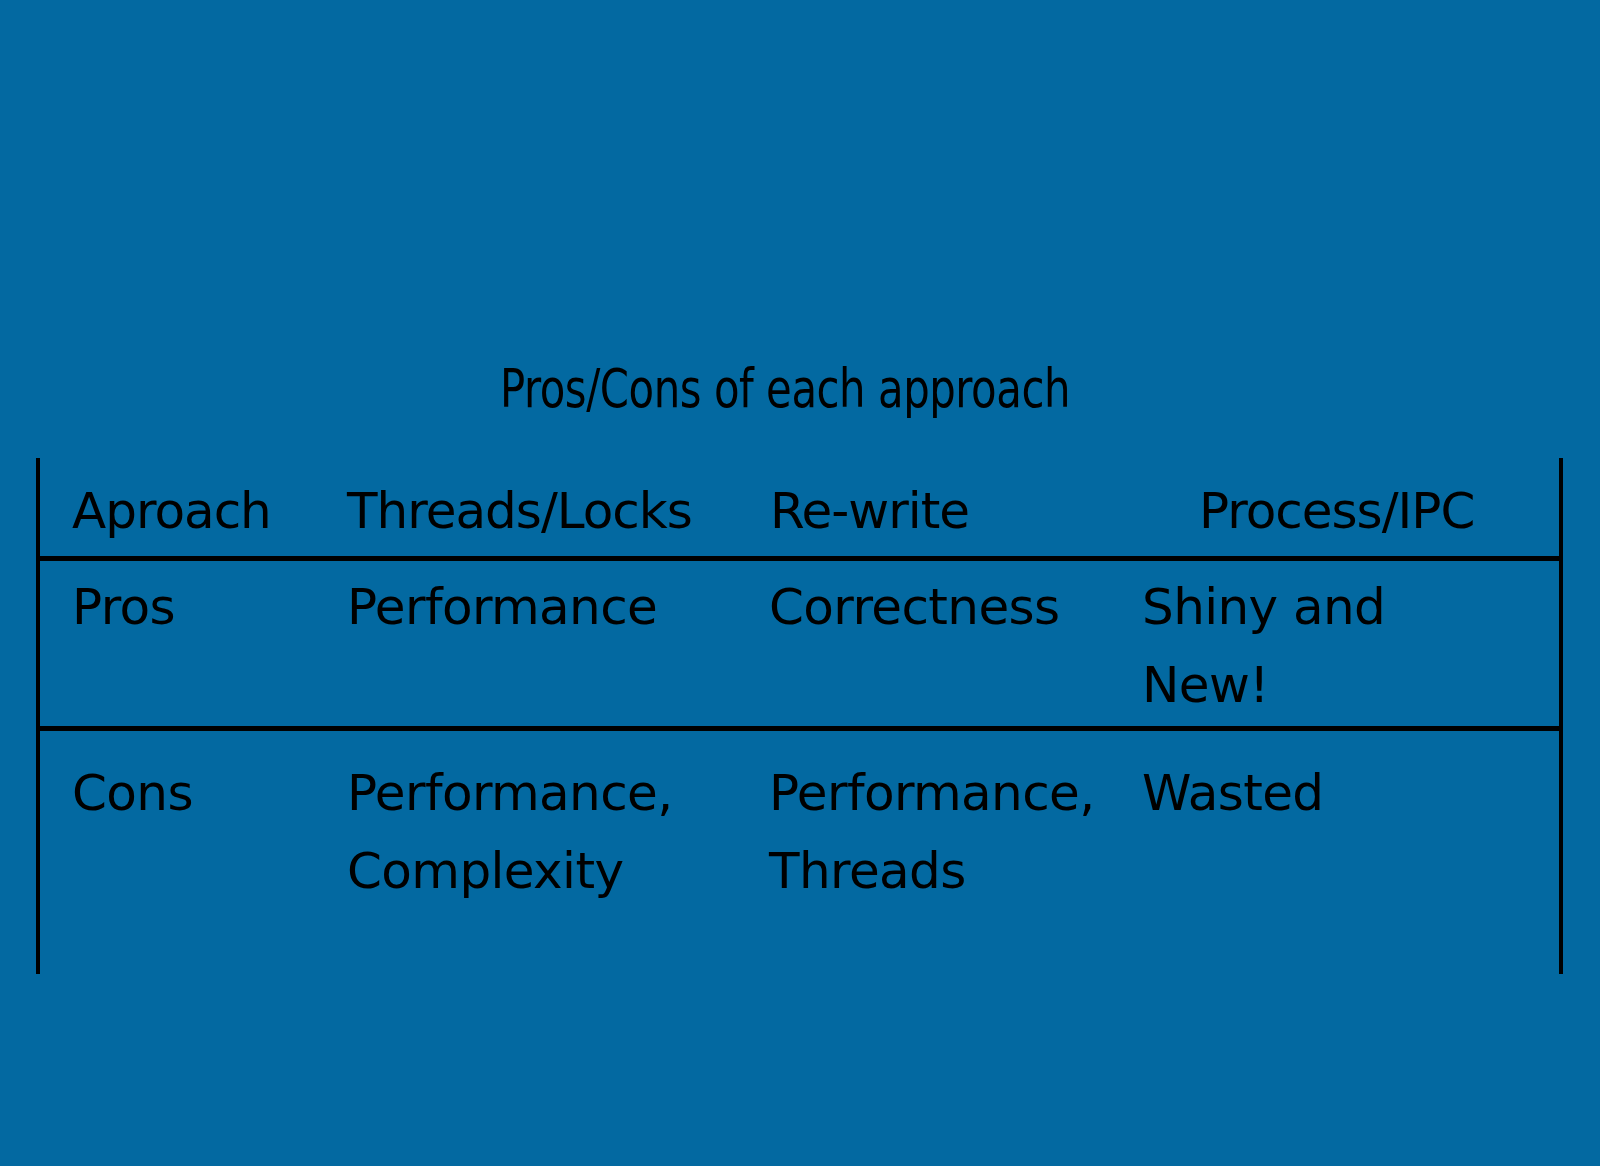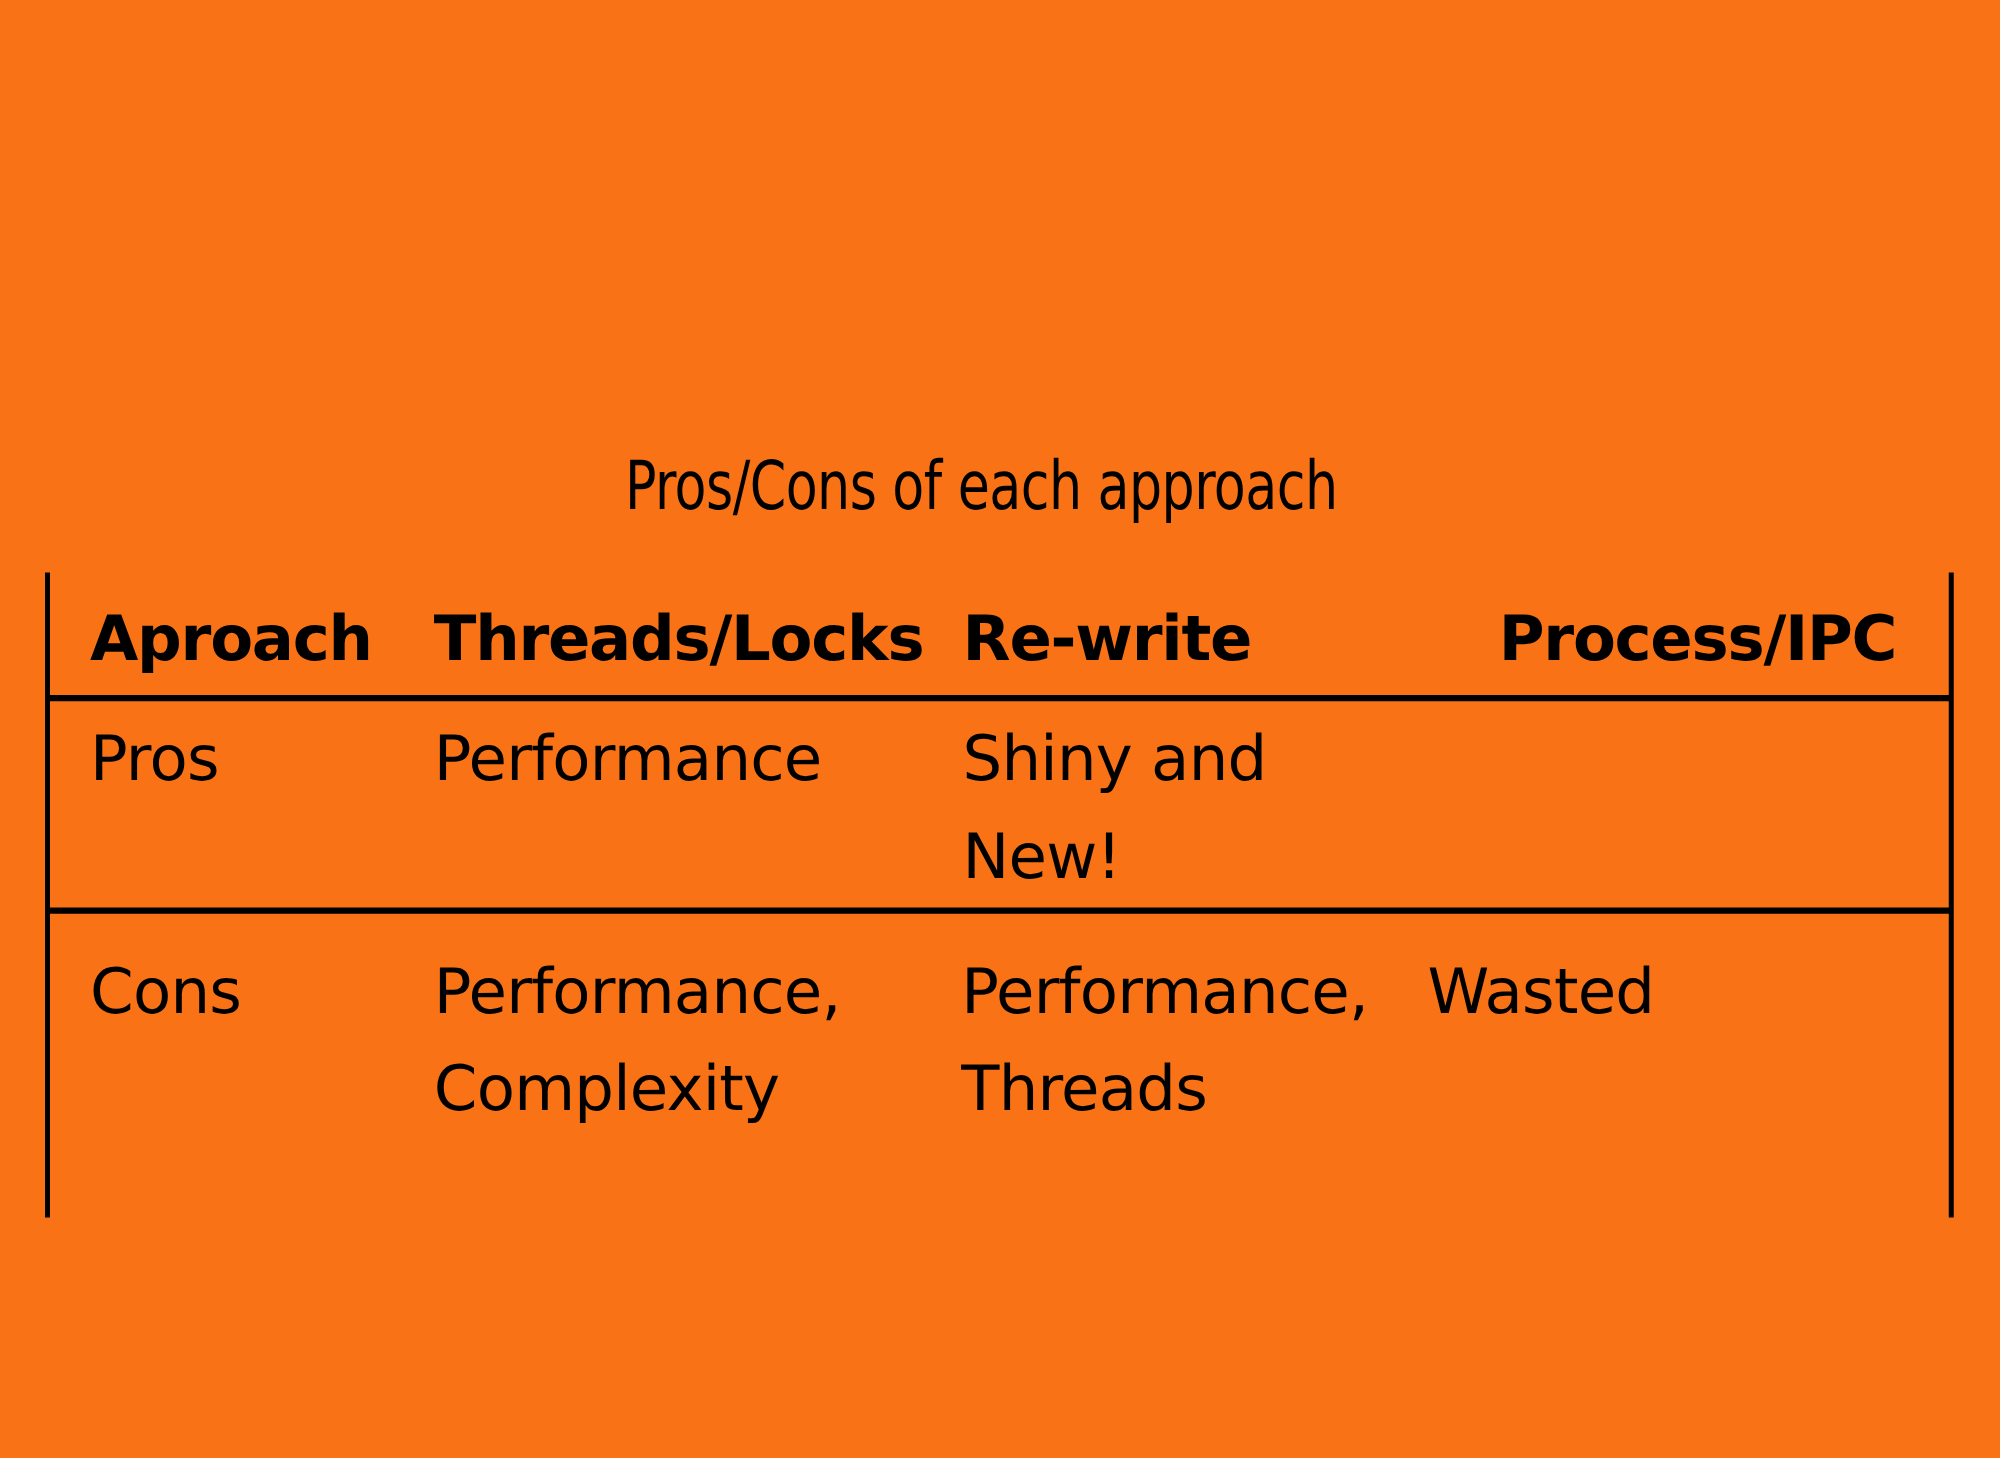--- a/index.html
+++ b/index.html
@@ -14,21 +14,21 @@
     overflow: hidden;
     font-family: "DejaVu Sans", "Liberation Sans", sans-serif;
     color: #000000;
     -webkit-font-smoothing: antialiased;
   }
 
   
   .slide {
     position: absolute;
     inset: 0;
-    background: #f97316;
+    background: #0369a1;
   }
 
   
   .slide-title {
     position: absolute;
     left: 0;
     top: 358px;
     width: 1570px;
     text-align: center;
     font-family: "DejaVu Sans Condensed", "Liberation Sans Narrow", "Liberation Sans", sans-serif;
@@ -84,21 +84,21 @@
   .cell {
     font-family: "DejaVu Sans", "Liberation Sans", sans-serif;
     font-size: 50px;
     line-height: 78px;
     font-weight: 400;
     letter-spacing: -0.6px;
     padding: 0;
     box-sizing: border-box;
   }
   .row.head .cell {
-    font-weight: 700;
+    font-weight: 400;
     letter-spacing: -1px;
   }
 
   
   .c1 { width: 300px; padding-left: 36px; }
   .c2 { width: 425px; padding-left: 11px; }
   .c3 { width: 372px; padding-left: 8px;  }
   .c4 { width: 430px; padding-left: 9px;  }
 
   .cell .line { display: block; white-space: nowrap; }
@@ -132,20 +132,23 @@
       </div>
     </div>
 
     <div class="row pros">
       <div class="cell c1">
         <span class="line">Pros</span>
       </div>
       <div class="cell c2">
         <span class="line">Performance</span>
       </div>
+      <div class="cell c3">
+        <span class="line">Correctness</span>
+      </div>
       <div class="cell c4">
         <span class="line">Shiny and</span>
         <span class="line">New!</span>
       </div>
     </div>
 
     <div class="row cons">
       <div class="cell c1">
         <span class="line">Cons</span>
       </div>

